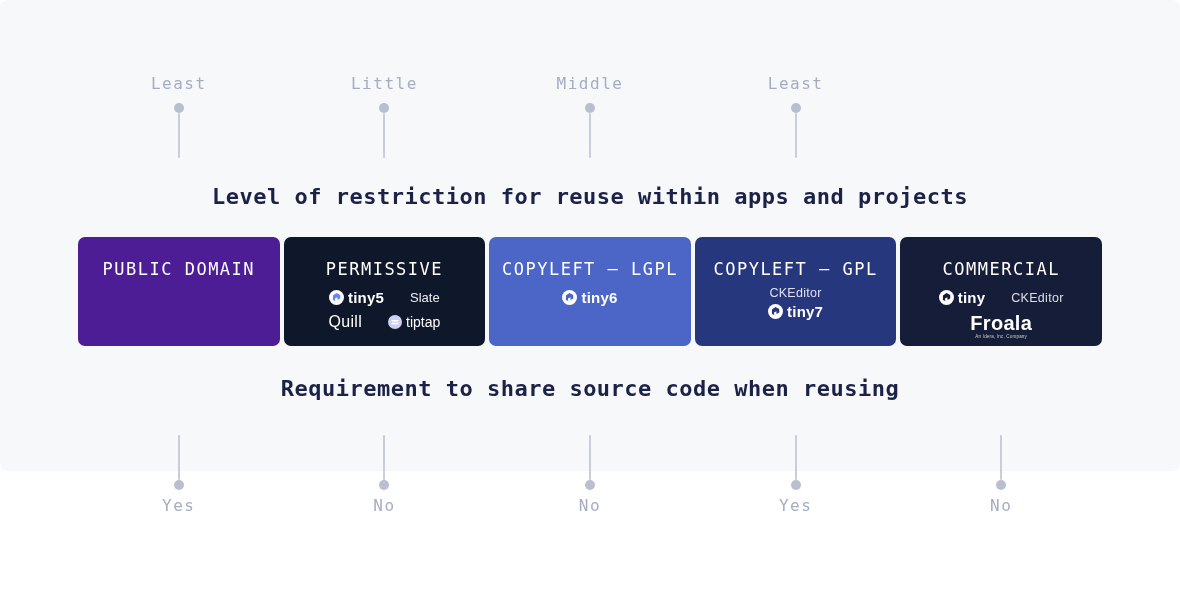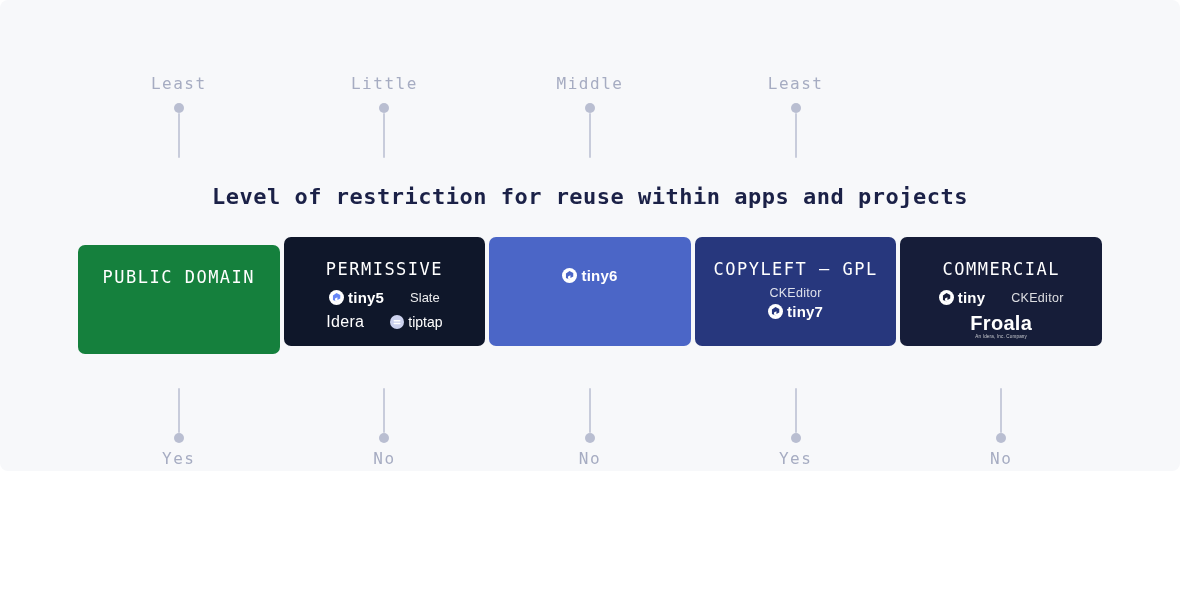--- a/index.html
+++ b/index.html
@@ -113,52 +113,53 @@
           <div class="pin-dot"></div>
           <div class="pin-stem"></div>
         </div>
     </div>
   </div>
 
   <div class="heading heading-restriction">Level of restriction for reuse within apps and projects</div>
 
   <div class="grid5 cards">
 
-    <div class="card" style="background-color: #15803d; margin-top: 8px; --card-bg: #98acf5;">
+    <div class="card" style="background-color: #4c1d95; --card-bg: #98acf5;">
       <div class="card-title">PUBLIC DOMAIN</div>
     </div>
 
     <div class="card" style="background-color: #0f172a; --card-bg: #6686f6;">
       <div class="card-title">PERMISSIVE</div>
       <div class="logo-rows">
         <div class="logo-row">
           <span class="logo">
             <svg class="tiny-icon" width="15" height="15" viewBox="0 0 16 16">
                 <circle cx="8" cy="8" r="8" fill="#ffffff"></circle>
                 <path d="M8 3.1 L12 5.3 V9 L9 10.7 V7.6 L6.4 9.1 V11.1 L9 12.6 L4.2 10.6 V5.9 Z" fill="currentColor"></path>
               </svg>
             <span class="wordmark-bold">tiny5</span>
           </span>
           <span class="logo wordmark-plain">Slate</span>
         </div>
         <div class="logo-row">
-          <span class="logo quill-mark">Idera</span>
+          <span class="logo quill-mark">Quill</span>
           <span class="logo">
             <svg class="tiptap-icon" width="14" height="14" viewBox="0 0 14 14">
                 <circle cx="7" cy="7" r="7" fill="#ccd2ee"></circle>
                 <rect x="3.5" y="5" width="7" height="1.4" rx="0.7" fill="#ffffff"></rect>
                 <rect x="3.5" y="7.8" width="7" height="1.4" rx="0.7" fill="#ffffff"></rect>
               </svg>
             <span class="wordmark-sm-bold">tiptap</span>
           </span>
         </div>
       </div>
     </div>
 
     <div class="card" style="background-color: rgb(75, 102, 199); --card-bg: #4b66c7;">
+      <div class="card-title">COPYLEFT – LGPL</div>
       <div class="logo-rows">
         <div class="logo-row">
           <span class="logo">
             <svg class="tiny-icon" width="15" height="15" viewBox="0 0 16 16">
                 <circle cx="8" cy="8" r="8" fill="#ffffff"></circle>
                 <path d="M8 3.1 L12 5.3 V9 L9 10.7 V7.6 L6.4 9.1 V11.1 L9 12.6 L4.2 10.6 V5.9 Z" fill="currentColor"></path>
               </svg>
             <span class="wordmark-bold">tiny6</span>
           </span>
         </div>
@@ -196,20 +197,21 @@
           <span class="froala-wrap">
             <span class="froala-mark">Froala</span>
             <span class="froala-tagline">An Idera, Inc. Company</span>
           </span>
         </div>
       </div>
     </div>
 
   </div>
 
+  <div class="heading heading-share">Requirement to share source code when reusing</div>
 
   <div class="grid5 bottom-axis">
     <div class="axis-col">
       <div class="pin">
           <div class="pin-stem"></div>
           <div class="pin-dot"></div>
         </div>
       <span class="axis-label">Yes</span>
     </div>
     <div class="axis-col">

